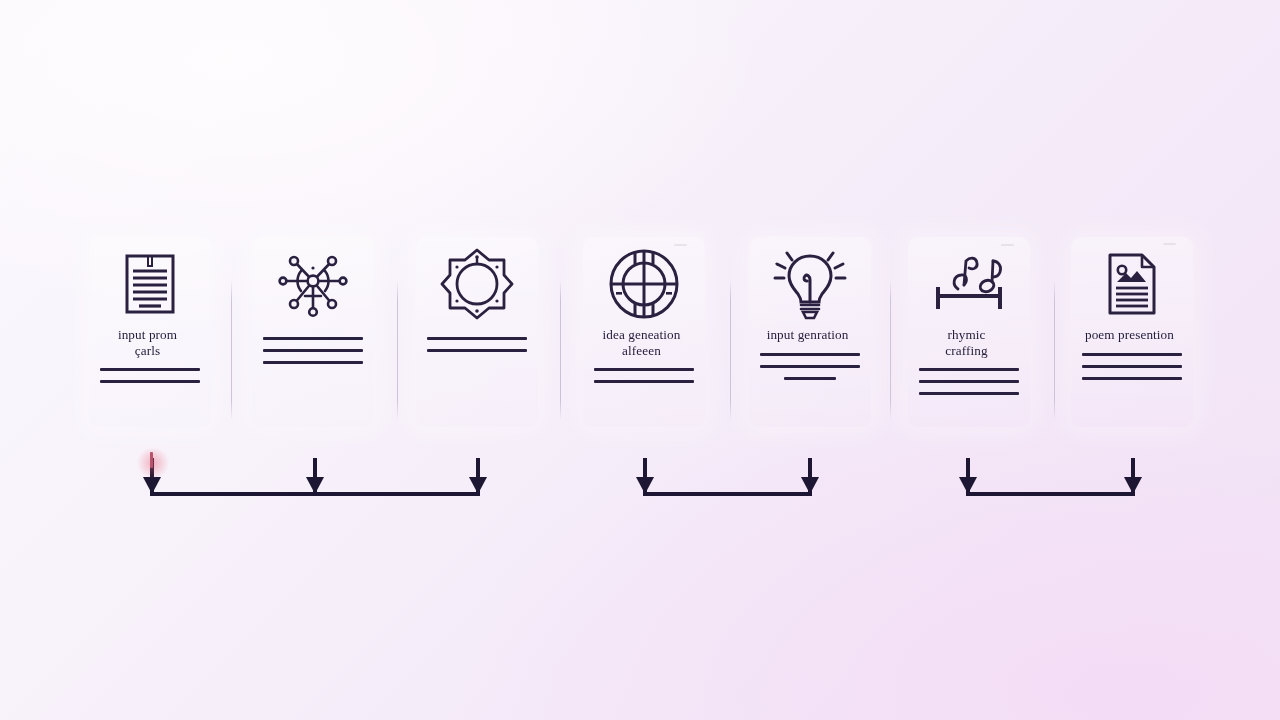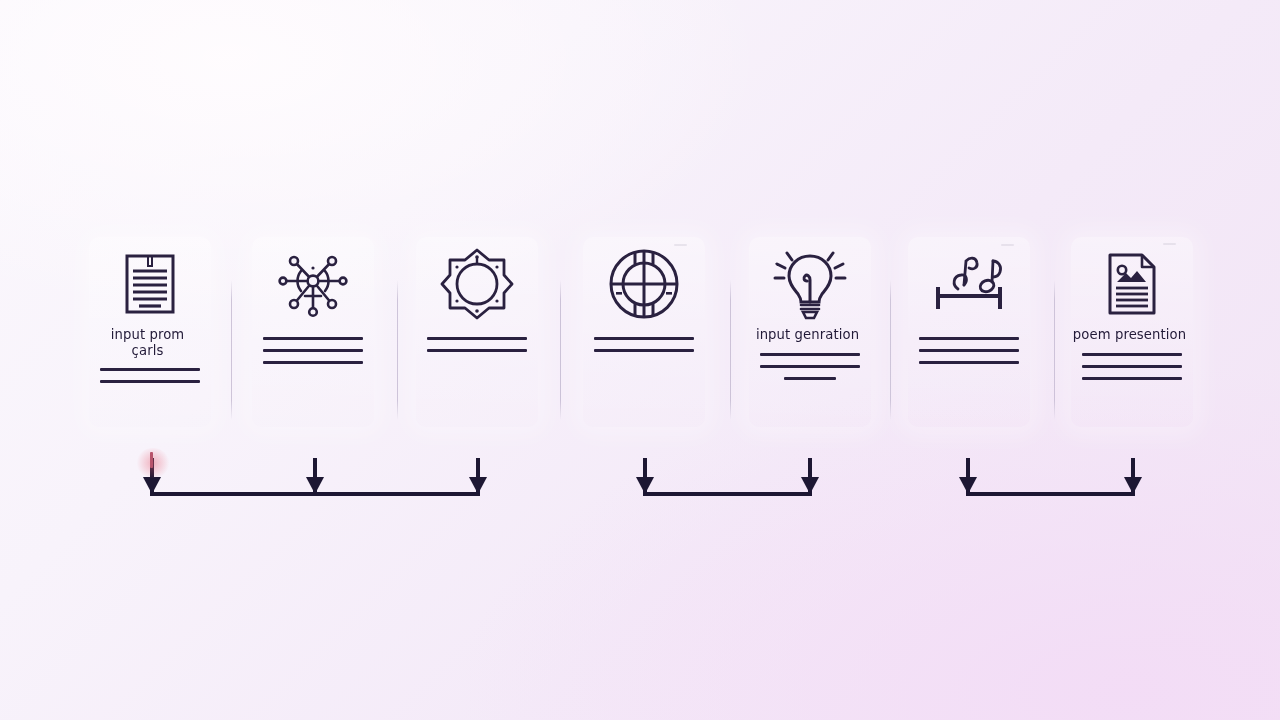--- a/index.html
+++ b/index.html
@@ -24,20 +24,21 @@
 
   
   .card {
     position: absolute;
     top: 237px;
     width: 122px;
     height: 190px;
     border-radius: 10px;
     background: linear-gradient(180deg, rgba(255,255,255,0.42) 0%, rgba(255,255,255,0.20) 55%, rgba(255,255,255,0.05) 100%);
     box-shadow: 0 0 22px 10px rgba(255,255,255,0.28);
+    font-family: Liberation Serif, serif;
   }
   .card-inner {
     position: absolute;
     left: 0; top: 0;
     width: 100%; height: 100%;
     display: flex;
     flex-direction: column;
     align-items: center;
   }
 
@@ -232,20 +233,24 @@
             <line x1="45" y1="5" x2="45" y2="16"></line>
             <line x1="27" y1="56" x2="27" y2="67"></line>
             <line x1="45" y1="56" x2="45" y2="67"></line>
           </g>
           <g fill="#2a2140">
             <rect x="8" y="44" width="6" height="2.6"></rect>
             <rect x="58" y="44" width="6" height="2.6"></rect>
           </g>
         </svg>
       </div>
+      <div class="card-label">
+        <span>idea geneation</span>
+        <span class="l2">alfeeen</span>
+      </div>
       <div class="bars">
         <div class="bar full"></div>
         <div class="bar full"></div>
       </div>
     </div>
   </div>
 
   <div class="card" style="left:749px;">
     <div class="card-inner">
       <div class="icon-wrap">
@@ -290,20 +295,24 @@
             <path d="M62 31 L63 10"></path>
             <path d="M63 10 C68 10 72 15 70 21 C69 24 66 26 63 26"></path>
           </g>
           <g stroke="#2a2140" stroke-width="4" stroke-linecap="butt">
             <line x1="6" y1="45" x2="72" y2="45"></line>
             <line x1="8" y1="36" x2="8" y2="58"></line>
             <line x1="70" y1="36" x2="70" y2="58"></line>
           </g>
         </svg>
       </div>
+      <div class="card-label">
+        <span>rhymic</span>
+        <span class="l2">craffing</span>
+      </div>
       <div class="bars">
         <div class="bar full"></div>
         <div class="bar full"></div>
         <div class="bar full"></div>
       </div>
     </div>
   </div>
 
   <div class="card" style="left:1071px;">
     <div class="card-inner">

